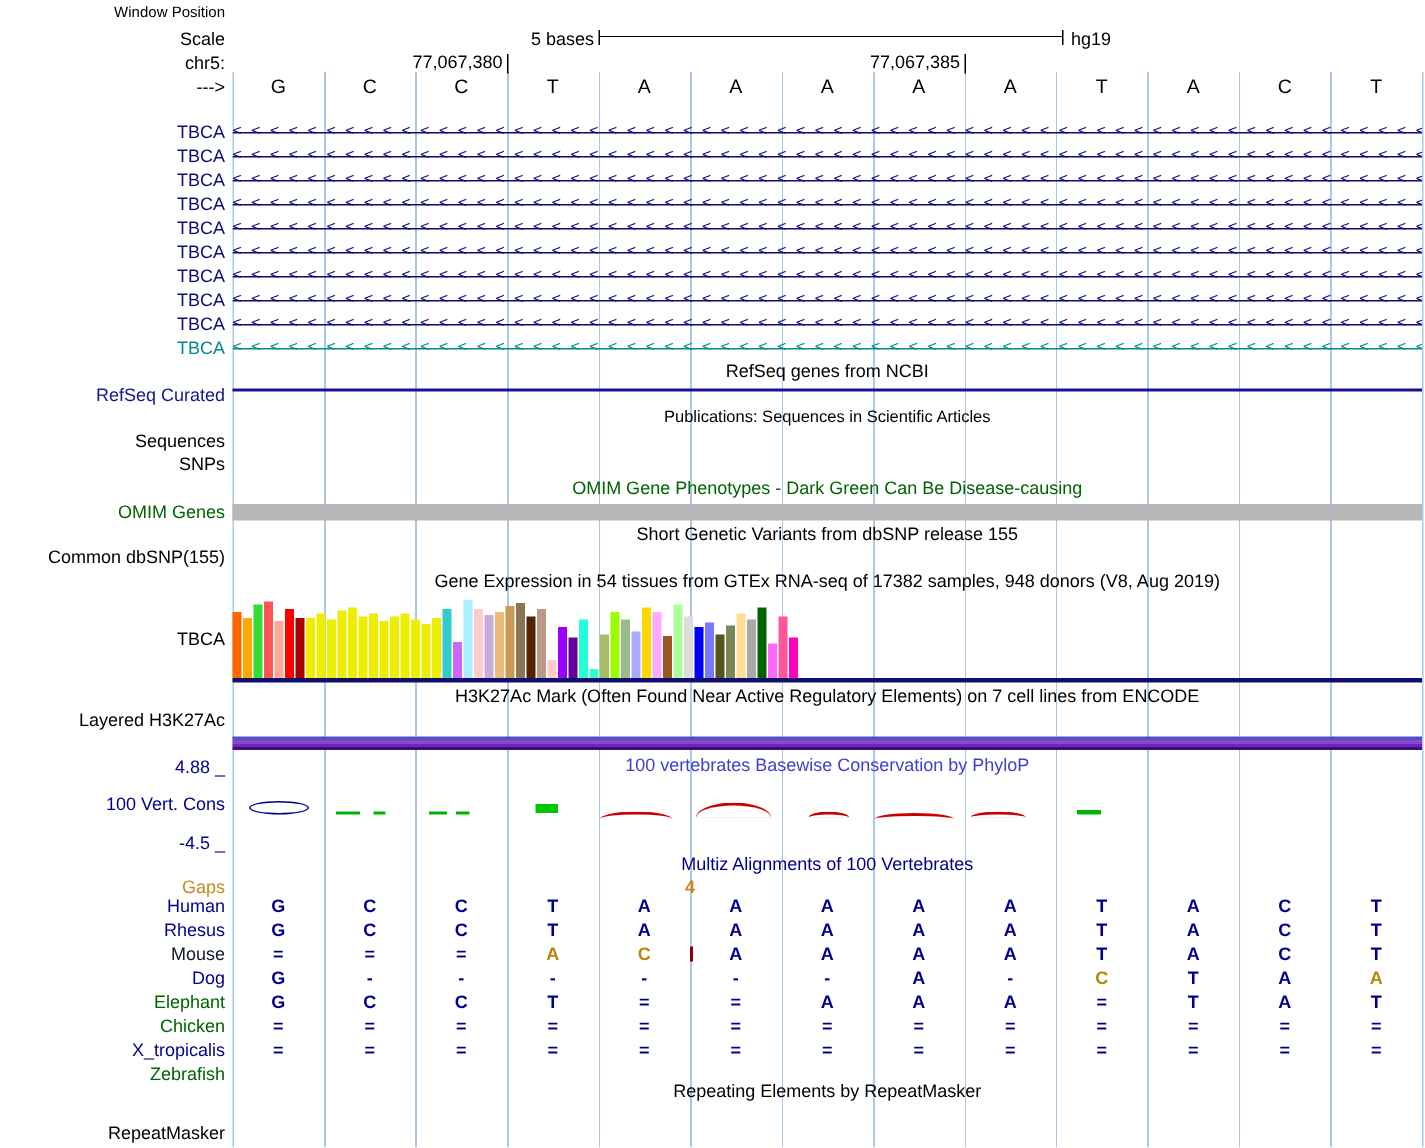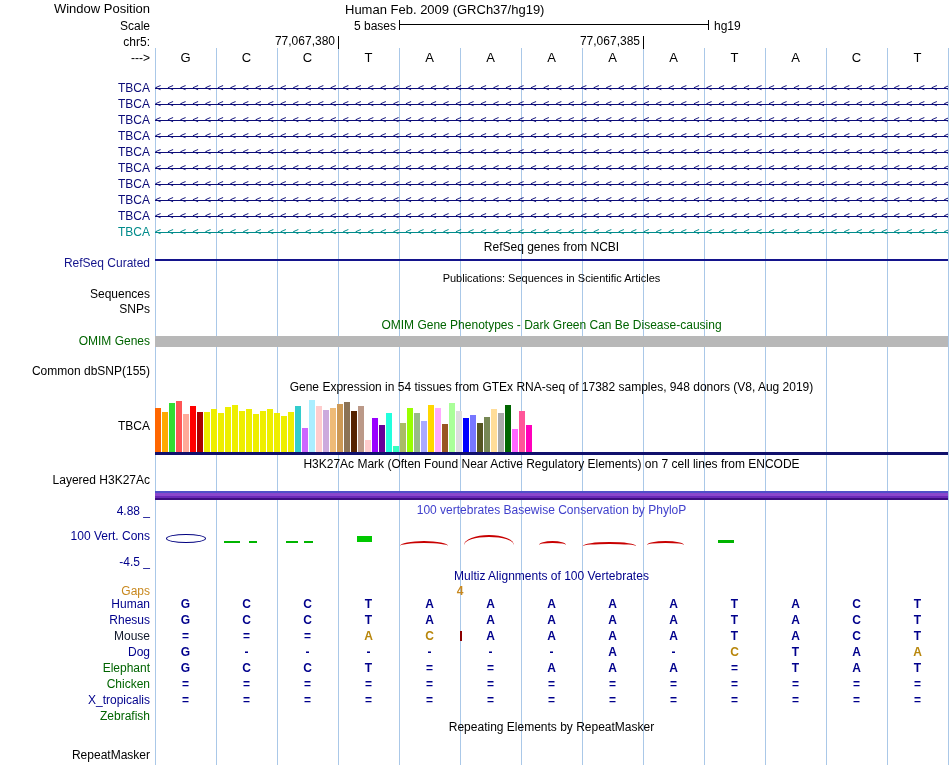--- a/index.html
+++ b/index.html
@@ -4,21 +4,21 @@
 <style>
   * { margin:0; padding:0; box-sizing:border-box; }
   body { background:#fff; }
   #page { position:relative; width:950px; height:765px; background:#fff;
           font-family:"Liberation Sans","DejaVu Sans",sans-serif; font-size:12px; color:#000; overflow:hidden; }
   .abs { position:absolute; white-space:nowrap; }
   .gutter-label { position:absolute; left:0; width:150px; text-align:right; line-height:14px; white-space:nowrap; }
   .title { position:absolute; left:155px; width:793px; text-align:center; line-height:13px; white-space:nowrap; }
   .guides { position:absolute; left:155px; top:48px; width:794px; height:717px;
             background:repeating-linear-gradient(to right,#aac8e8 0,#aac8e8 1px,transparent 1px,transparent 61px); }
-  .hdr { font-size:13px; }
+  .hdr { font-size:10px; }
   .scale-bar { left:399px; top:20px; width:310px; height:10px;
                border-left:1px solid #000; border-right:1px solid #000;
                background:linear-gradient(to bottom,transparent 4px,#000 4px,#000 5px,transparent 5px); }
   .coord-label { position:absolute; width:100px; text-align:right; top:35px; line-height:13px; }
   .coord-tick { position:absolute; top:36px; width:1px; height:13px; background:#000; }
   .seq-row { position:absolute; left:155px; top:50px; width:793px; height:15px; display:flex; }
   .col { width:61px; text-align:center; }
   .seq-base { font-size:13px; line-height:15px; }
   .gene-row { position:absolute; left:155px; width:793px; height:14px; overflow:hidden; }
   .gene-line { position:absolute; left:0; top:7px; width:100%; height:1px; }
@@ -37,21 +37,20 @@
   #gap-marker { position:absolute; left:452px; top:584px; width:16px; text-align:center;
                 color:#c8881e; font-weight:bold; line-height:14px; }
 </style>
 </head>
 <body>
 
 <div id="page">
   <div class="guides"></div>
 
   <div class="gutter-label hdr" style="top:2px">Window Position</div>
-  <div class="abs hdr" style="left:345px;top:2px">Human Feb. 2009 (GRCh37/hg19)</div>
 
   <div class="gutter-label" style="top:19px">Scale</div>
   <div class="abs" style="left:352px;top:19px;width:44px;text-align:right">5 bases</div>
   <div class="abs scale-bar"></div>
   <div class="abs" style="left:714px;top:19px">hg19</div>
 
   <div class="gutter-label" style="top:35px">chr5:</div>
   <div>
       <div class="coord-label" style="left: 235px;">77,067,380</div>
       <div class="coord-tick" style="left: 338px;"></div>
@@ -82,20 +81,21 @@
   <div class="track-line" style="top:259px;height:2px;background:#14148c"></div>
 
   <div class="title" style="top:272px;font-size:11px">Publications: Sequences in Scientific Articles</div>
   <div class="gutter-label" style="top:287px">Sequences</div>
   <div class="gutter-label" style="top:302px">SNPs</div>
 
   <div class="title" style="top:319px;color:#006400">OMIM Gene Phenotypes - Dark Green Can Be Disease-causing</div>
   <div class="gutter-label" style="top:334px;color:#006400">OMIM Genes</div>
   <div class="track-line" style="top:336px;height:11px;background:#b8b8b8"></div>
 
+  <div class="title" style="top:350px">Short Genetic Variants from dbSNP release 155</div>
   <div class="gutter-label" style="top:364px">Common dbSNP(155)</div>
 
   <div class="title" style="top:381px">Gene Expression in 54 tissues from GTEx RNA-seq of 17382 samples, 948 donors (V8, Aug 2019)</div>
   <div class="gutter-label" style="top:419px">TBCA</div>
   <div class="abs" style="left:155px;top:397px;width:793px;height:55px">
       <div class="gtex-bar" style="left: 0px; height: 44px; background: rgb(255, 102, 0);"></div>
       <div class="gtex-bar" style="left: 7px; height: 40px; background: rgb(255, 170, 0);"></div>
       <div class="gtex-bar" style="left: 14px; height: 49px; background: rgb(51, 221, 51);"></div>
       <div class="gtex-bar" style="left: 21px; height: 51px; background: rgb(255, 85, 85);"></div>
       <div class="gtex-bar" style="left: 28px; height: 38px; background: rgb(255, 170, 153);"></div>

